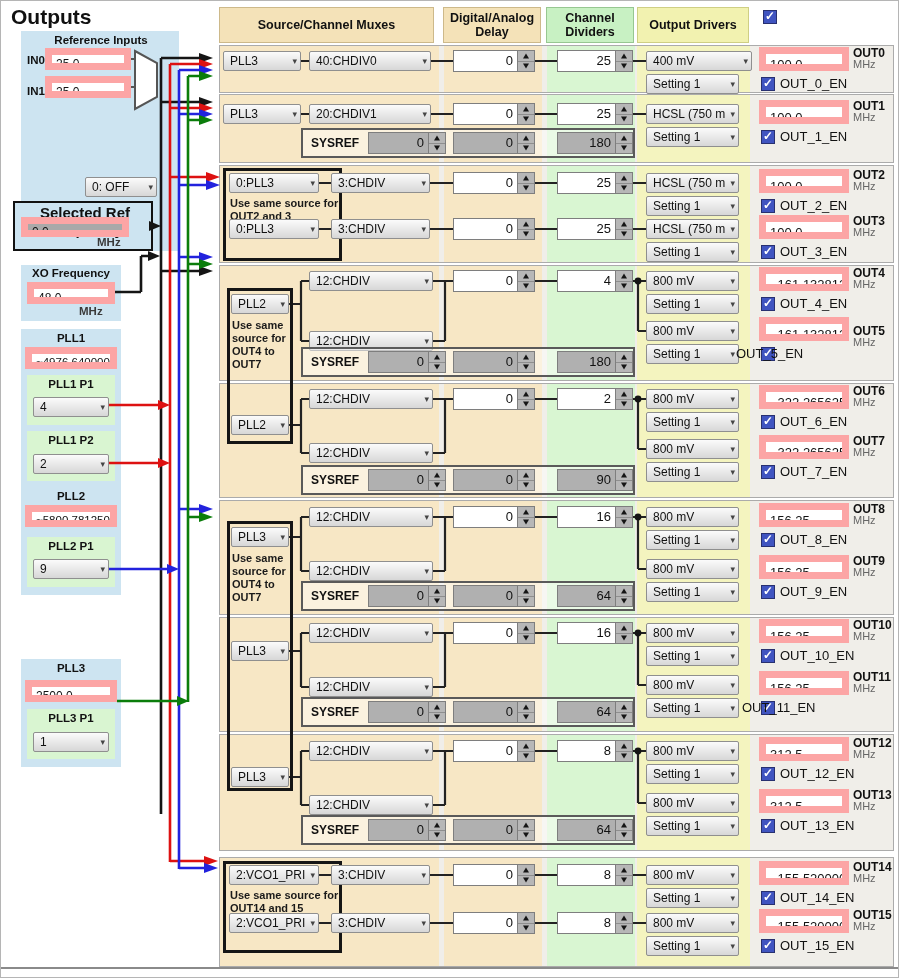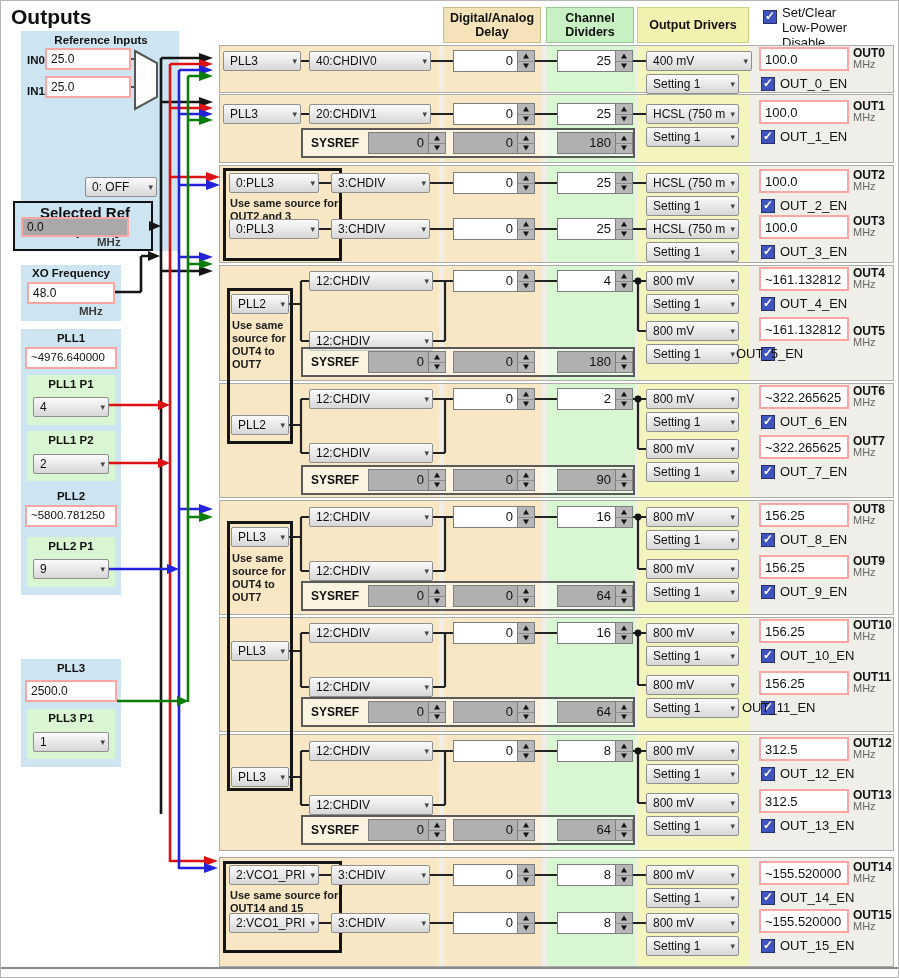--- a/index.html
+++ b/index.html
@@ -16,21 +16,21 @@
   .ch::before{content:"▾"}
   .spin{position:absolute;height:22px;box-sizing:border-box;display:flex;background:#fff;border:1px solid #7e7e7e}
   .spin.gray{background:#b0b0b0}
   .sv{flex:1;font-size:13px;text-align:right;padding:2px 4px 0 0;overflow:hidden}
   .sb{width:16px;flex:0 0 16px;display:flex;flex-direction:column;border-left:1px solid #7e7e7e}
   .su,.sd{flex:1;background:#b7b7b7;position:relative}
   .su{border-bottom:1px solid #8e8e8e}
   .su::before,.sd::before{content:"";position:absolute;left:50%;top:50%;transform:translate(-50%,-50%);border-left:3.5px solid transparent;border-right:3.5px solid transparent}
   .su::before{border-bottom:5px solid #151515}
   .sd::before{border-top:5px solid #151515}
-  .tf{position:absolute;box-sizing:border-box;height:24px;background:#fff;border:2px solid #fca5a5;font-size:13px;padding:3px 4px 0 4px;white-space:nowrap;overflow:hidden}
+  .tf{position:absolute;box-sizing:border-box;height:24px;background:#fff;border:7px solid #fca5a5;font-size:13px;padding:3px 4px 0 4px;white-space:nowrap;overflow:hidden}
   .tf.small{height:22px;font-size:12px;padding-top:2px}
   .tf.gray{background:#a9a9a9;height:20px;font-size:12px;padding-top:1px}
   .cb{position:absolute;width:14px;height:14px;box-sizing:border-box;background:#4054c0;border:1px solid #283070}
   .ck{position:absolute;left:1px;top:-2px;color:#fff;font-size:12px;font-weight:bold;font-style:normal}
   .ck::before{content:"✓"}
   .cl{position:absolute;font-size:13px;white-space:nowrap}
   .grp{position:absolute;left:218px;width:675px;background:#f0eee9;border:1px solid #ababab;box-sizing:border-box}
   .grp i{position:absolute;top:0;bottom:0;display:block}
   .bm{left:0;width:219px;background:#f7e7c5}
   .bd{left:224px;width:98px;background:#f7e7c5}
@@ -103,28 +103,28 @@
   <div class="pnl" style="left:20px;top:658px;width:100px;height:108px"></div>
   <div class="t" style="left:22px;top:661px;width:96px">PLL3</div>
   <div class="tf small" style="left:24px;top:679px;width:92px">2500.0</div>
   <div class="gpnl" style="left:26px;top:708px;width:88px;height:50px"></div>
   <div class="t" style="left:28px;top:711px;width:84px">PLL3 P1</div>
   <div class="dd" style="left:32px;top:731px;width:76px">
       <span class="dt">1</span>
       <i class="ch"></i>
     </div>
 
+  <div class="hd" style="left:218px;width:215px;background:#f4e2b8;border:1px solid #cdb98a">Source/Channel Muxes</div>
   <div class="hd" style="left:442px;width:98px;background:#f4e2b8;border:1px solid #cdb98a">Digital/Analog Delay</div>
   <div class="hd" style="left:545px;width:88px;background:#c8f1c3;border:1px solid #97c791">Channel Dividers</div>
   <div class="hd" style="left:636px;width:112px;background:#f2f2b0;border:1px solid #cfcf84">Output Drivers</div>
 
   <span class="cb" style="left:762px;top:9px">
       <i class="ck"></i>
     </span>
-  <div class="cl" style="left:781px;top:4px;width:84px;white-space:normal;line-height:15px">Set/Clear Low-Power Disable</div>
 
   <div class="grp" style="top:44px;height:48px">
       <i class="bm"></i>
       <i class="bd"></i>
       <i class="bgr"></i>
       <i class="by"></i>
     </div>
   <div class="grp" style="top:93px;height:69px">
       <i class="bm"></i>
       <i class="bd"></i>

